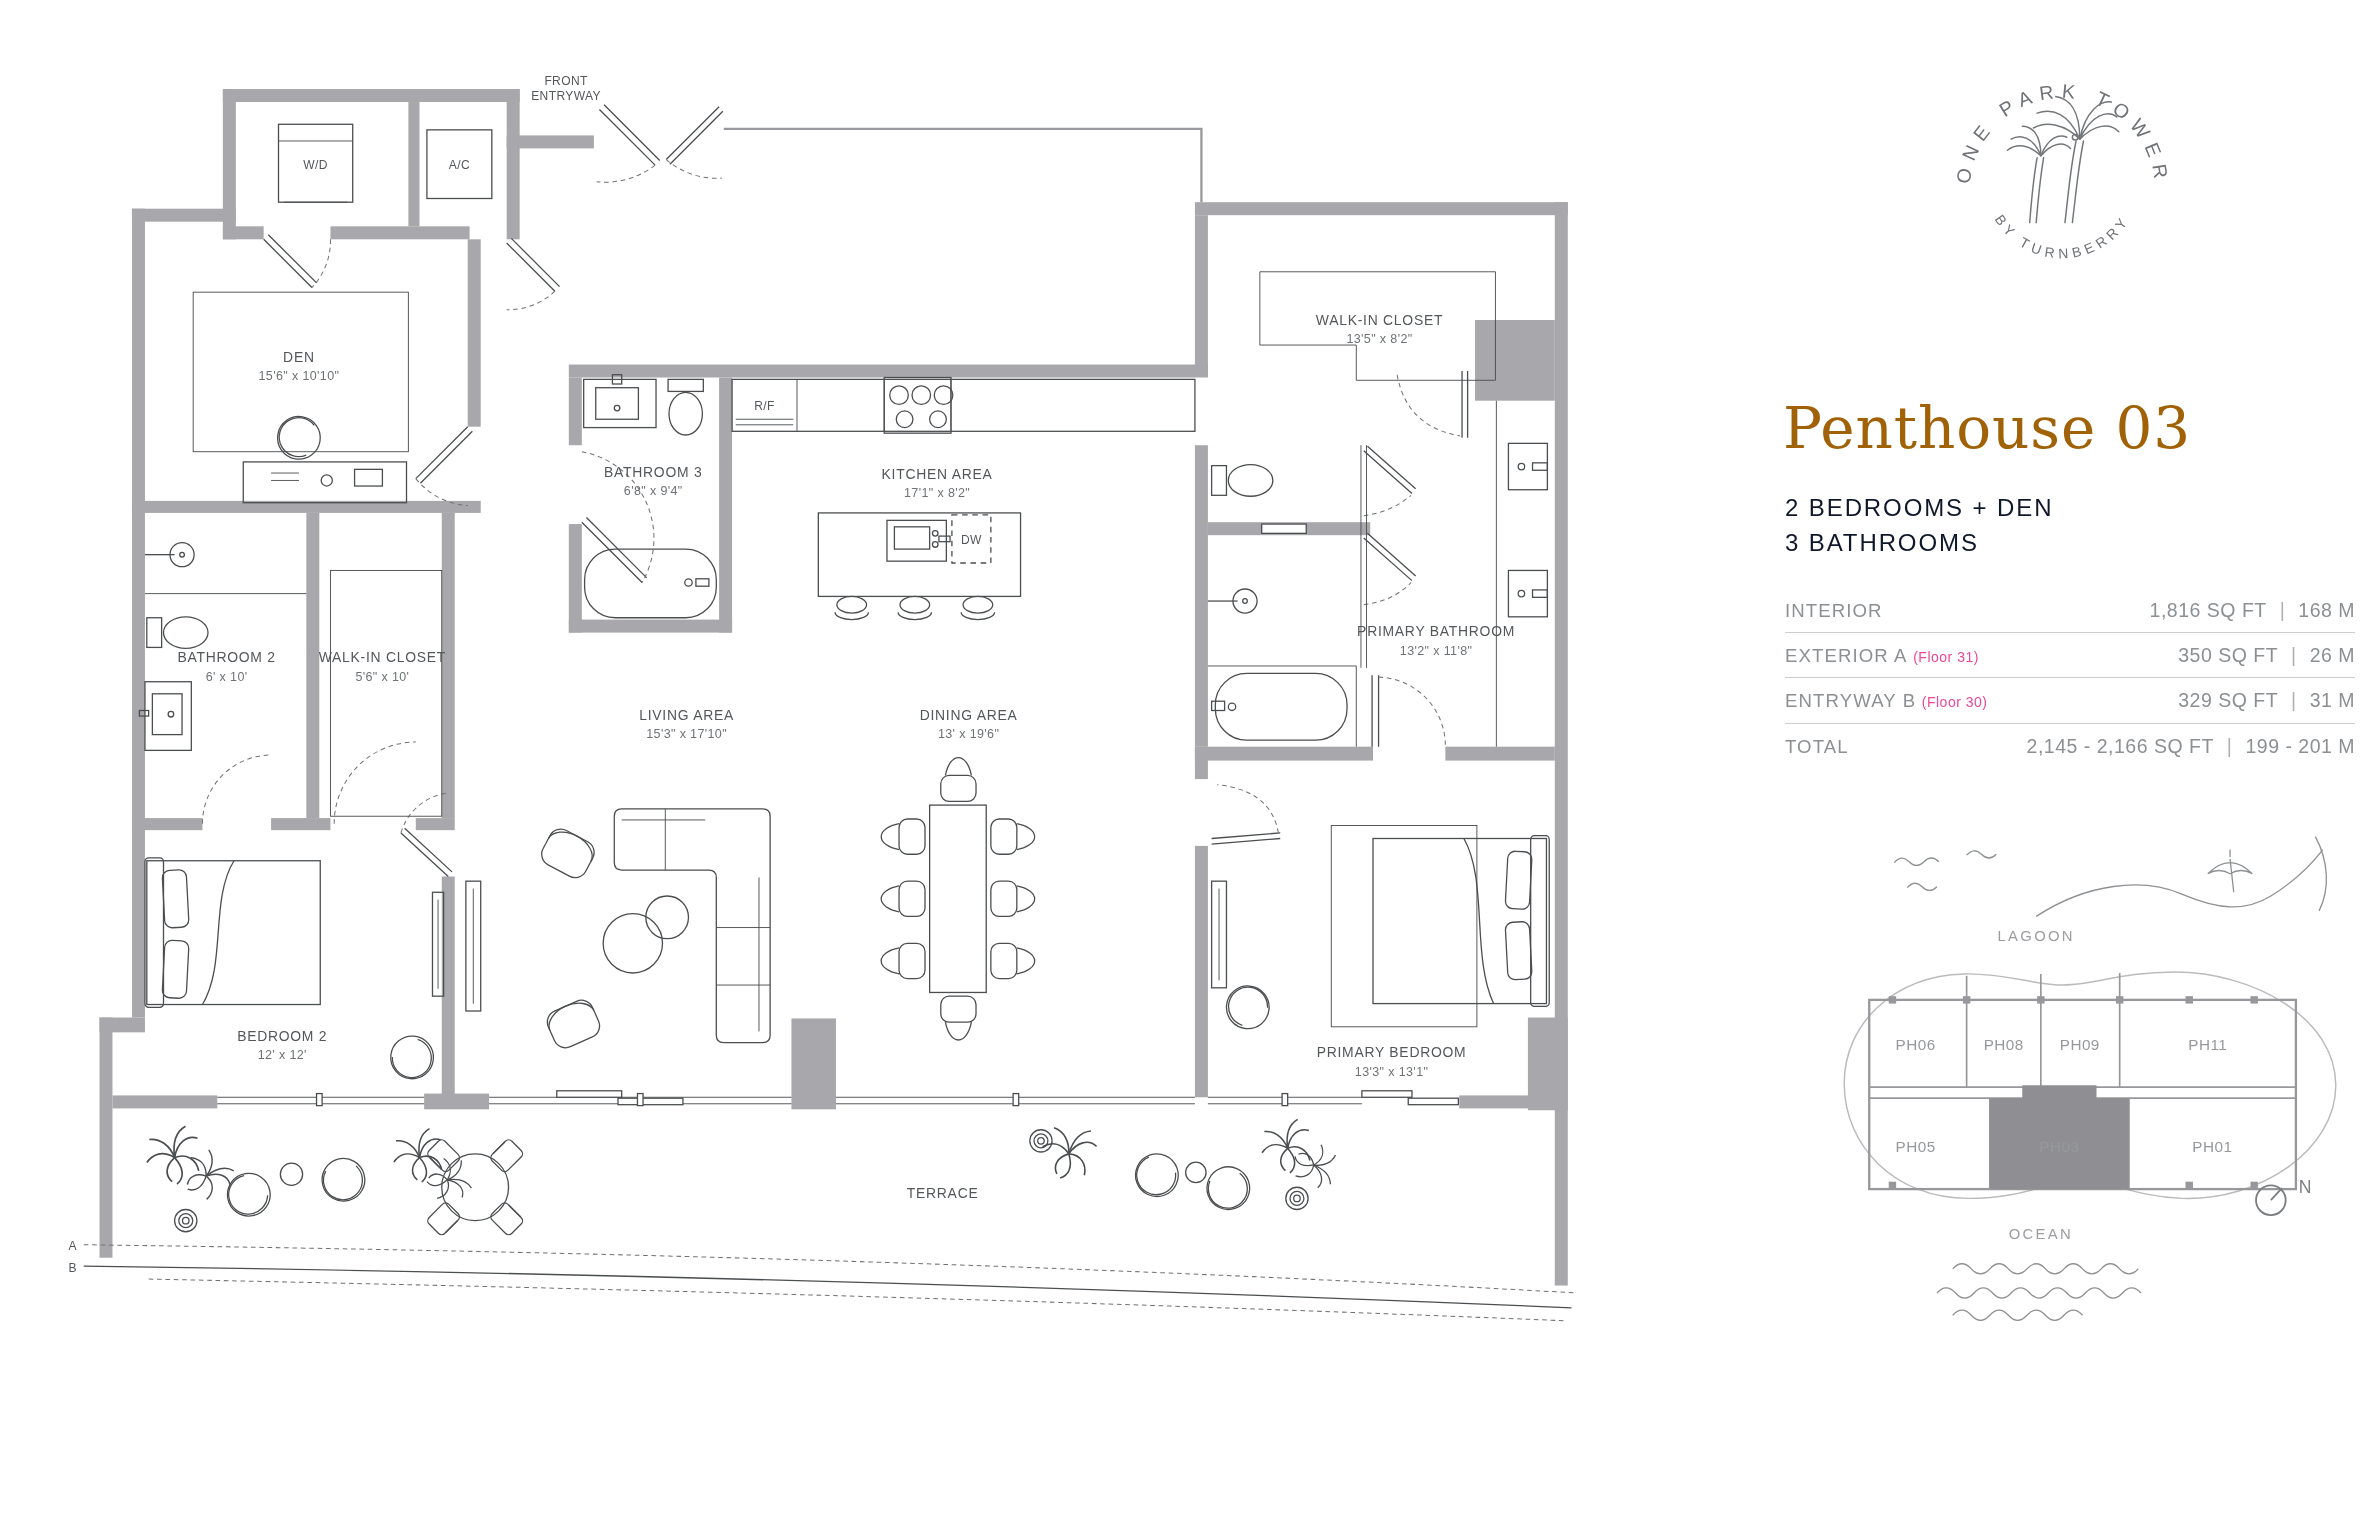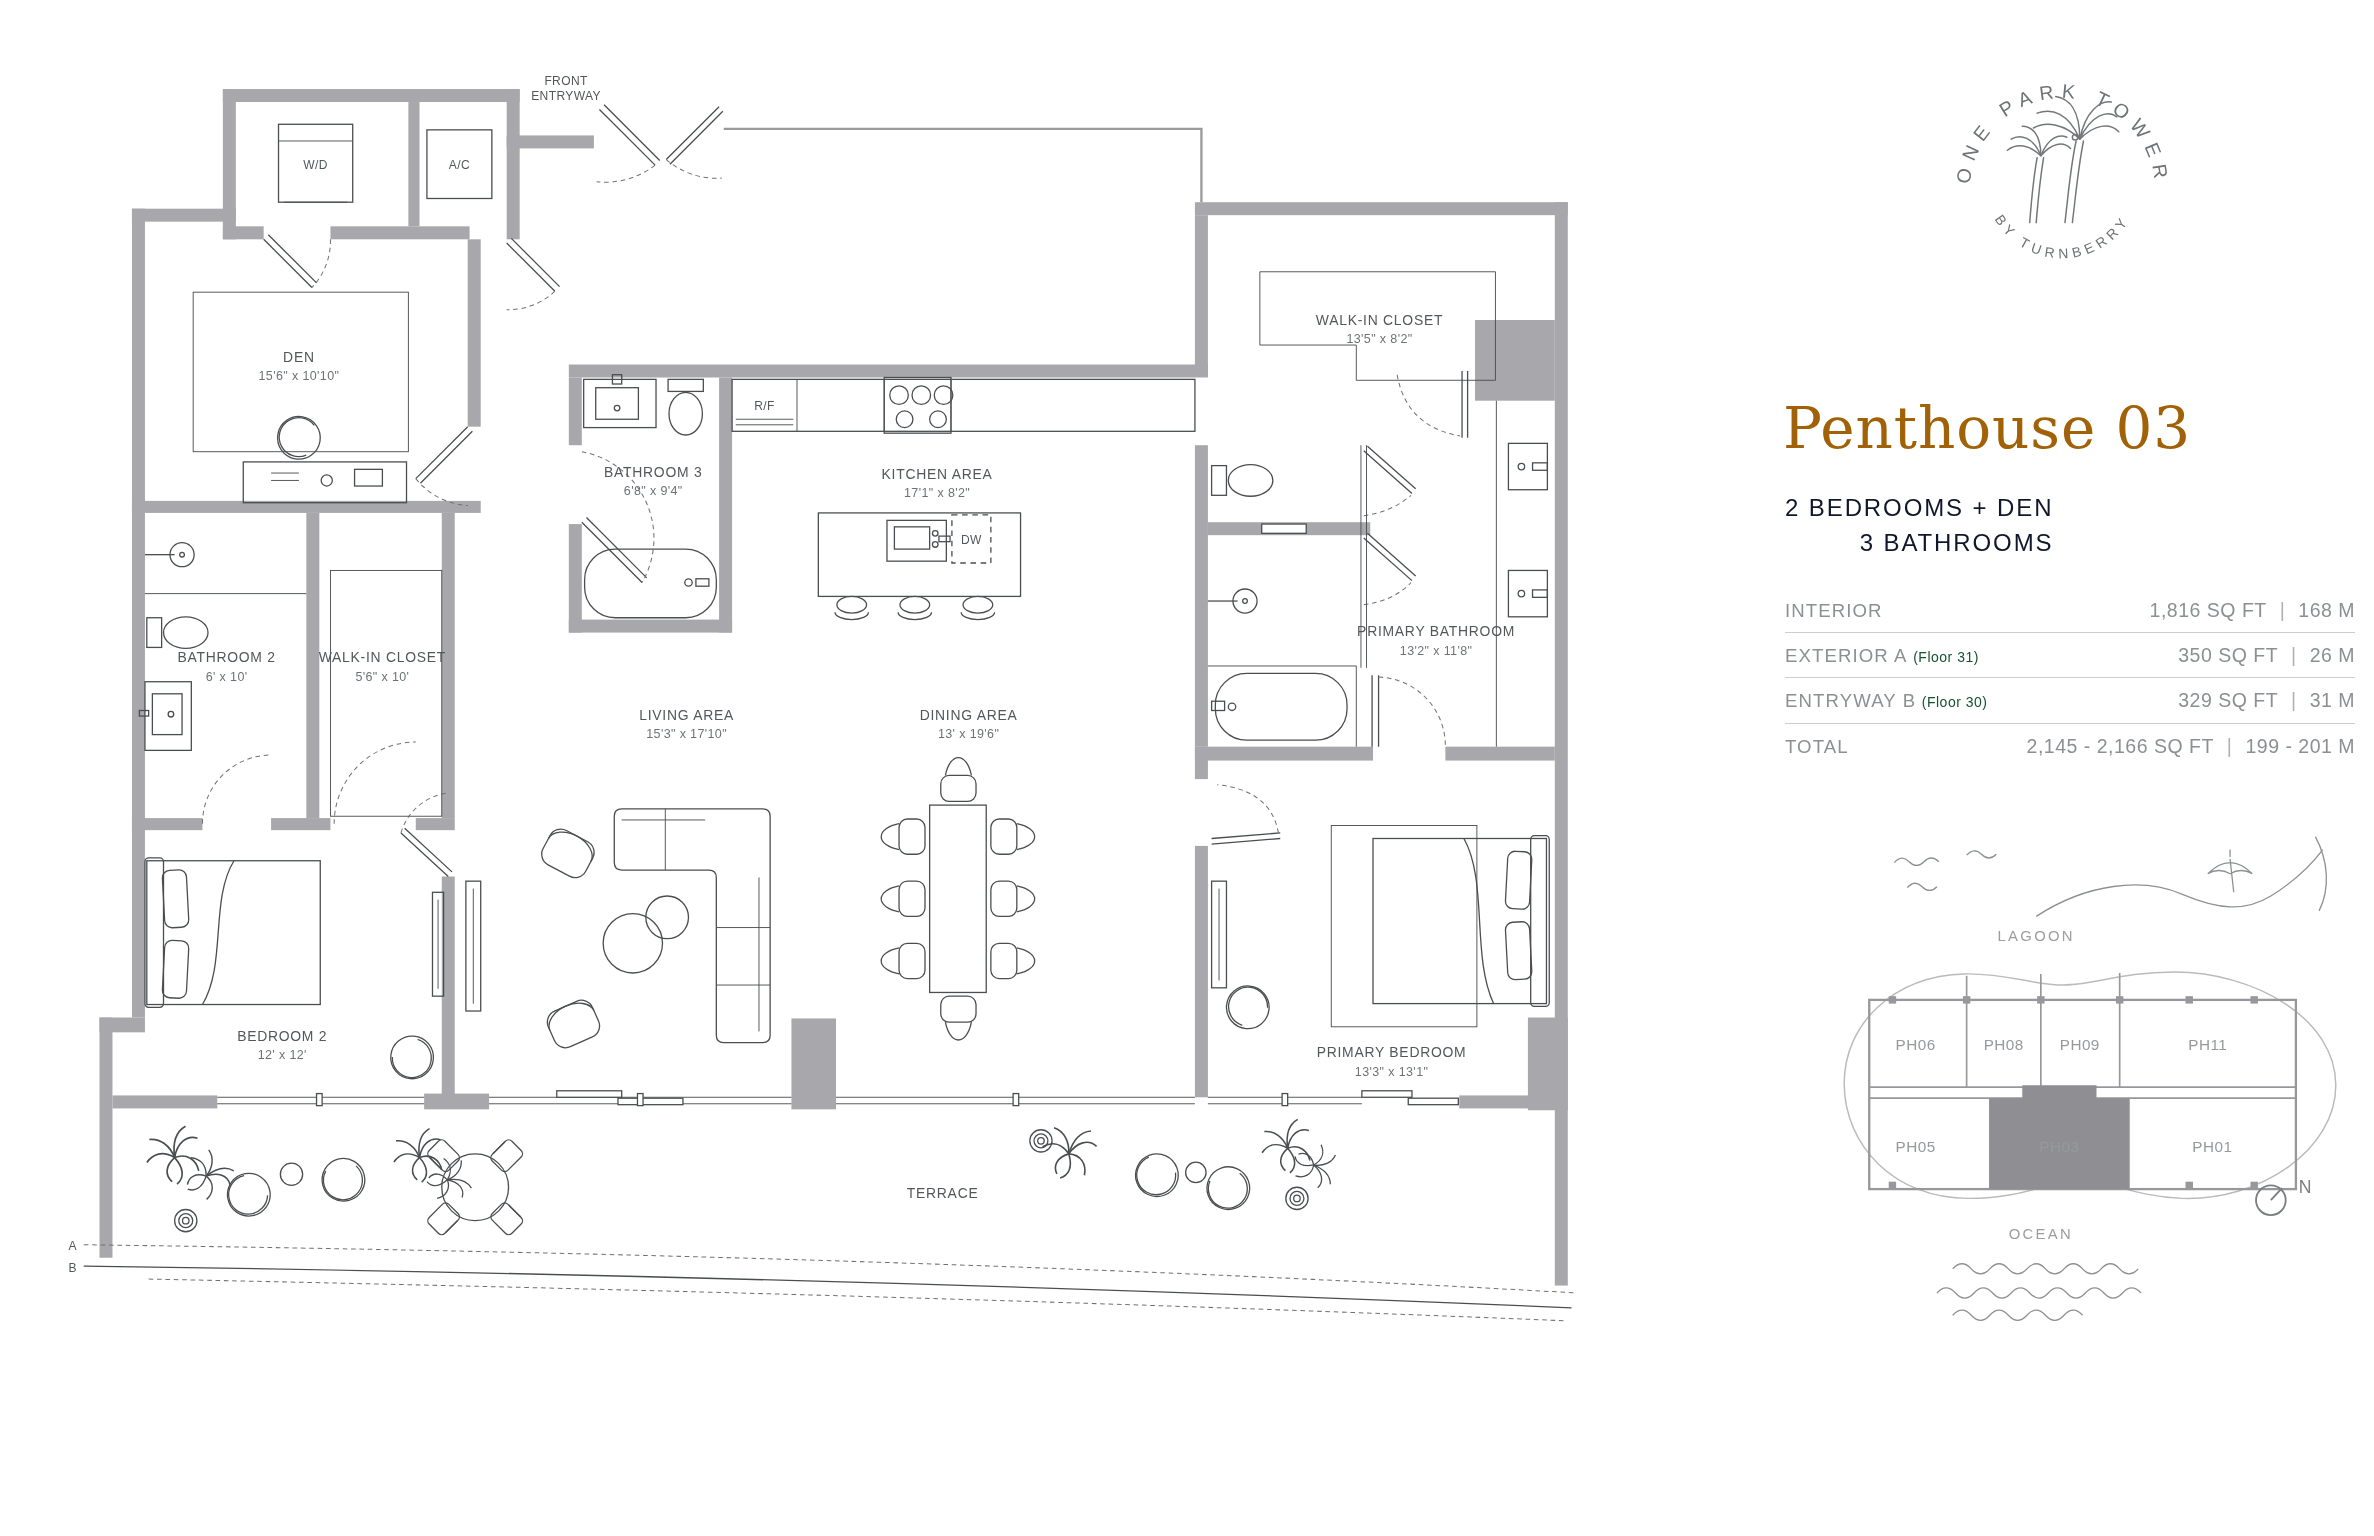--- a/index.html
+++ b/index.html
@@ -1,17 +1,17 @@
 <!DOCTYPE html>
 <html style="font-size:15px"><head>
 <meta charset="utf-8">
 <style>
   html,body{margin:0;padding:0;background:#fff;}
   #page{position:relative;width:2375px;height:1512px;background:#ffffff;overflow:hidden;
-        font-family:"Liberation Sans",sans-serif;text-align:right;}
+        font-family:"Liberation Sans",sans-serif;}
   svg{position:absolute;left:0;top:0;}
   
   .w  {fill:#a8a8ac;stroke:none;}
   .o  {fill:none;stroke:#4b4e50;stroke-width:1.4;}
   .of {fill:#ffffff;stroke:#4b4e50;stroke-width:1.4;}
   .t  {fill:none;stroke:#4b4e50;stroke-width:1;}
   .g  {fill:none;stroke:#9a9a9e;stroke-width:2.5;}
   .d  {fill:none;stroke:#6f7274;stroke-width:1.1;stroke-dasharray:5 4;}
   .rm {font-family:"Liberation Sans",sans-serif;font-size:15px;fill:#54575a;letter-spacing:.8px;text-anchor:middle;}
   .dm {font-family:"Liberation Sans",sans-serif;font-size:13.5px;fill:#6e7275;letter-spacing:.4px;text-anchor:middle;}
@@ -29,21 +29,21 @@
   .palm{fill:none;stroke:#74777a;stroke-width:1.6;stroke-linecap:round;}
   
   #title{position:absolute;left:1783px;top:394px;font-family:"DejaVu Serif","Liberation Serif",serif;
          font-size:58px;font-weight:400;color:#a16207;letter-spacing:0.9px;}
   #subtitle{position:absolute;left:1785px;top:490px;color:#0f172a;font-size:24px;letter-spacing:1.9px;line-height:35px;}
   #spec{position:absolute;left:1785px;top:588px;width:570px;}
   .spec-row{display:flex;justify-content:space-between;align-items:baseline;padding:11px 0 10.2px 0;
             border-bottom:0.9px solid #cbcdce;}
   .spec-row:last-child{border-bottom:none;}
   .spec-label{font-size:18.6px;color:#8c9093;letter-spacing:1.1px;white-space:nowrap;}
-  .spec-note{font-size:14px;color:#14532d;letter-spacing:0.5px;margin-left:5.6px;}
+  .spec-note{font-size:14px;color:#ec4899;letter-spacing:0.5px;margin-left:5.6px;}
   .spec-val{font-size:19.5px;color:#8c9093;letter-spacing:0.5px;white-space:nowrap;}
   .sep{color:#aeb1b3;padding:0 13px;}
 </style>
 </head>
 <body>
 
 <div id="page">
 
 <svg width="2375" height="1536" viewBox="0 0 2560 1656">
 

